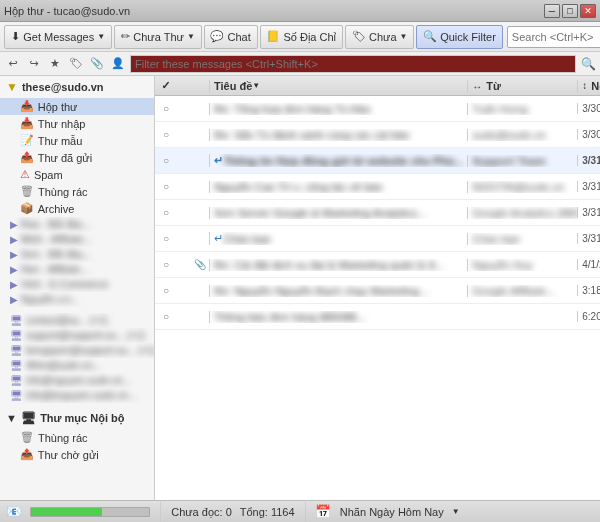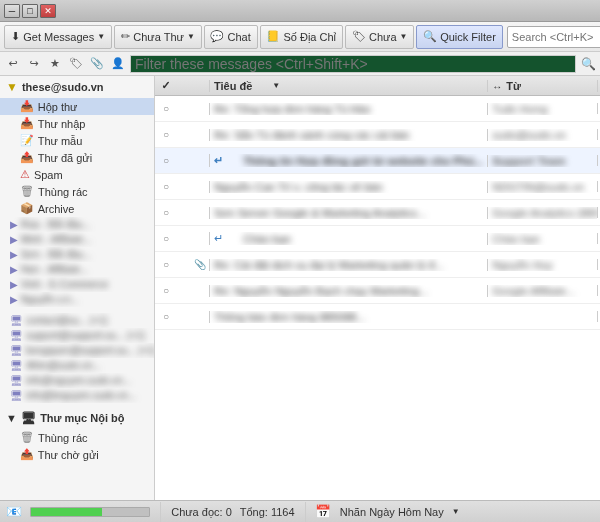--- a/index.html
+++ b/index.html
@@ -98,23 +98,23 @@
       cursor: pointer;
       border: 1px solid transparent;
       border-radius: 2px;
       font-size: 11px;
       color: #555;
     }
     .filter-input {
       flex: 1;
       height: 18px;
       border: 1px solid #ccc;
-      background: #14532d;
+      background: #7f1d1d;
       padding: 0 4px;
-      font-size: 14px;
+      font-size: 11px;
       color: #999;
       border-radius: 1px;
     }
     .filter-search-icon {
       color: #666;
       font-size: 12px;
       margin-left: 2px;
     }
 
     
@@ -206,21 +206,21 @@
       display: flex;
       align-items: center;
       font-size: 11px;
       color: #333;
       font-weight: bold;
       flex-shrink: 0;
     }
     .col-check { width: 22px; flex-shrink: 0; text-align: center; }
     .col-flag { width: 16px; flex-shrink: 0; text-align: center; }
     .col-attach { width: 16px; flex-shrink: 0; text-align: center; }
-    .col-subject { flex: 1; padding: 0 4px; border-left: 1px solid #ccc; display: flex; align-items: center; gap: 20px; }
+    .col-subject { flex: 1; padding: 0 4px; border-left: 1px solid #ccc; display: flex; align-items: center; gap: 0; }
     .col-from { width: 110px; flex-shrink: 0; padding: 0 4px; border-left: 1px solid #ccc; display: flex; align-items: center; gap: 4px; overflow: hidden; }
     .col-date { width: 100px; flex-shrink: 0; padding: 0 4px; border-left: 1px solid #ccc; display: flex; align-items: center; gap: 4px; }
     .sort-icon { font-size: 8px; }
 
     .email-list {
       flex: 1;
       overflow-y: auto;
     }
     .email-list::-webkit-scrollbar { width: 8px; }
     .email-list::-webkit-scrollbar-track { background: #f0f0f0; }
@@ -272,20 +272,21 @@
       height: 100%;
       background: #50d050;
       width: 60%;
     }
     .status-calendar-icon { font-size: 13px; }
   </style>
 </head>
 <body>
 
 <div class="title-bar">
+  <span class="title-bar-text">Hộp thư - tucao@sudo.vn</span>
   <div class="title-bar-buttons">
     <div class="tb-btn">─</div>
     <div class="tb-btn">□</div>
     <div class="tb-btn close">✕</div>
   </div>
 </div>
 
 <div class="toolbar">
   <div class="toolbar-btn">
     <span>⬇</span>

